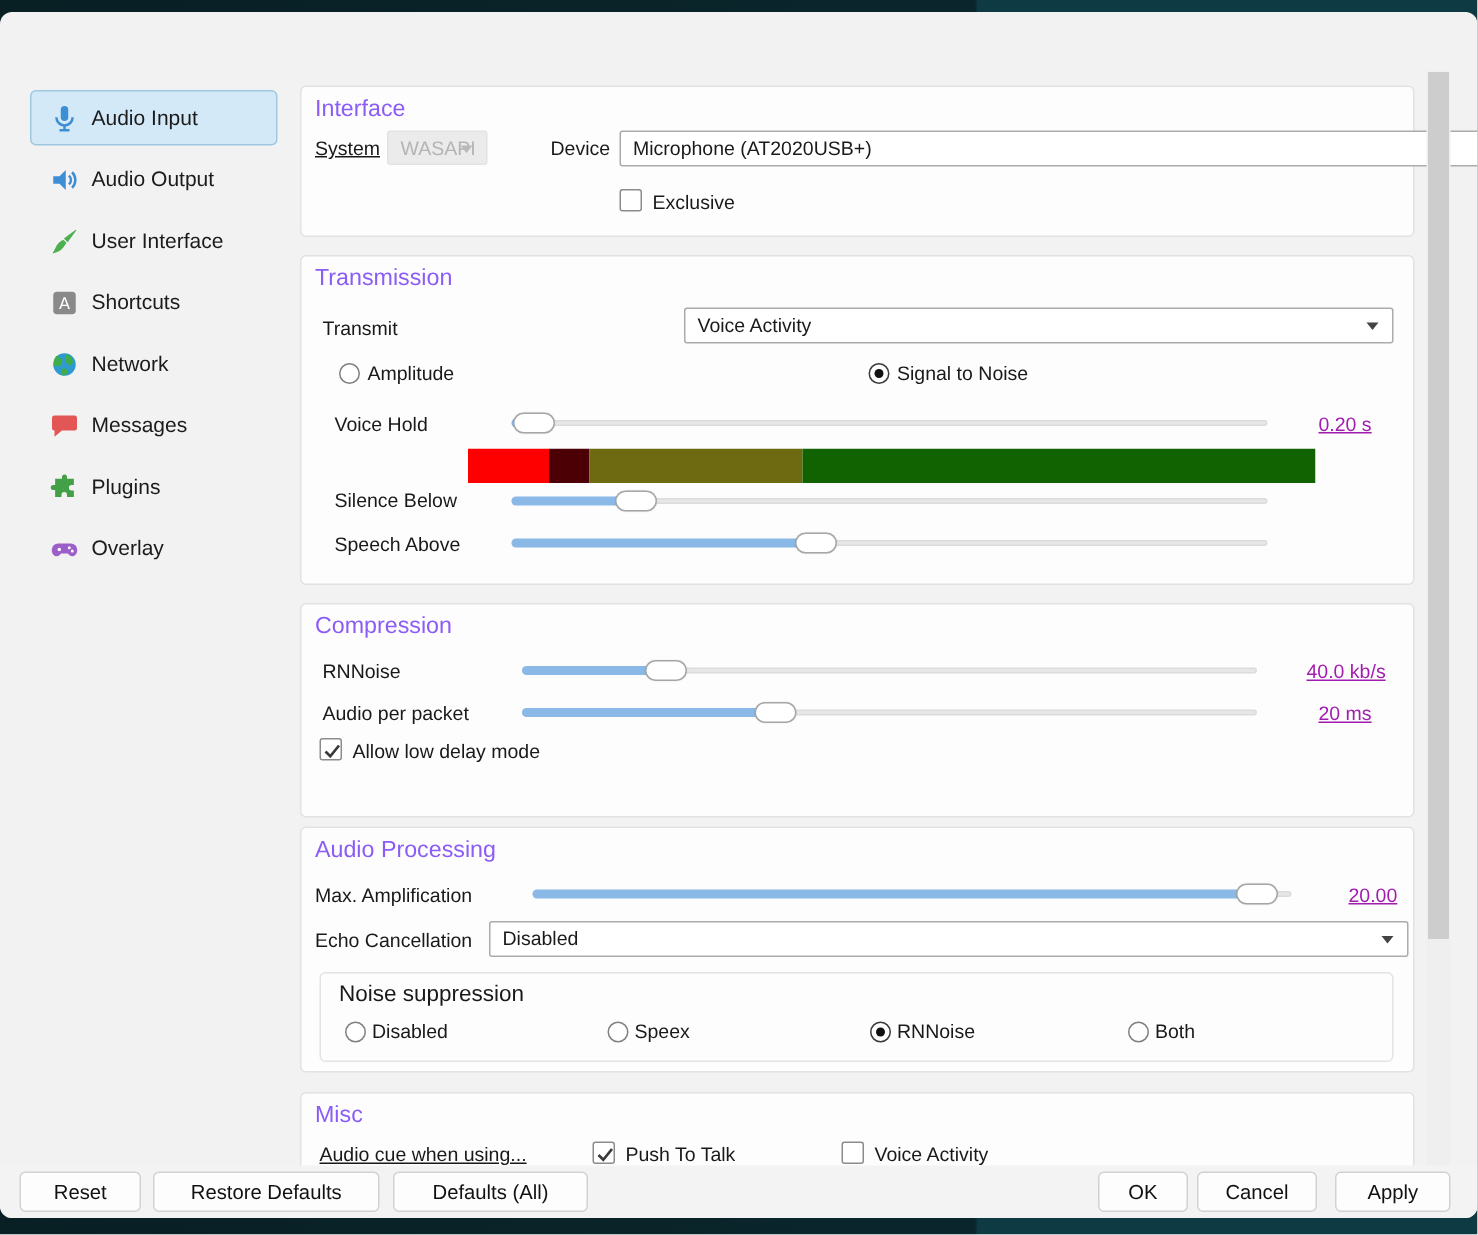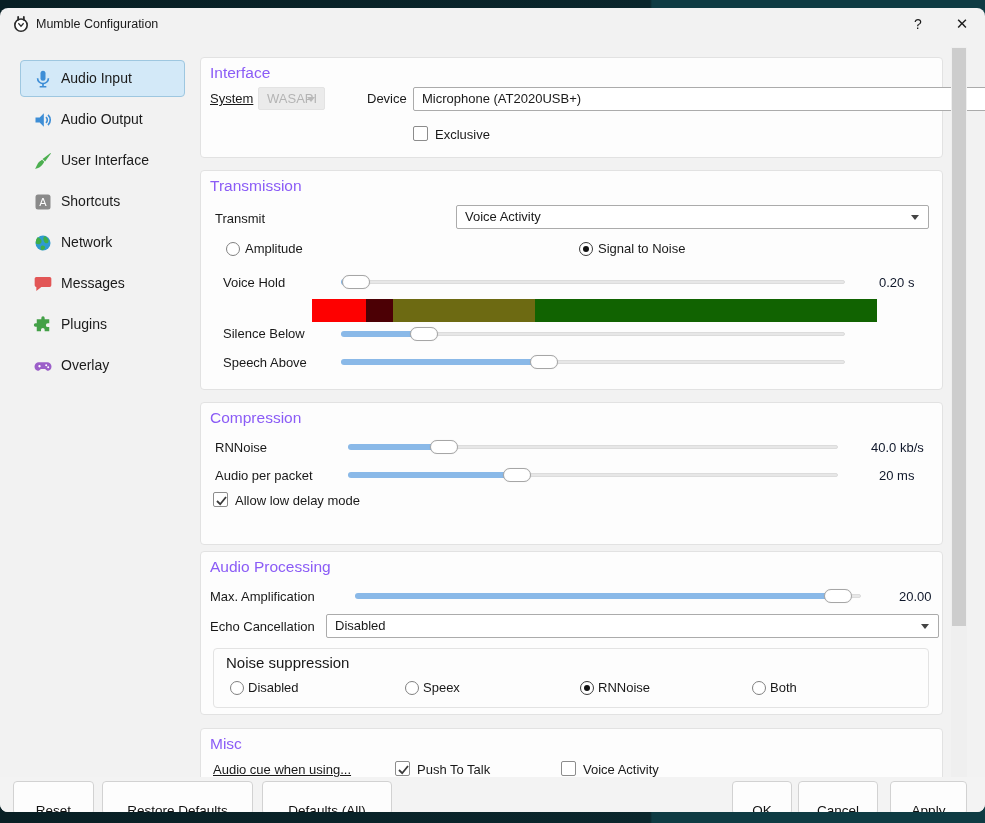--- a/index.html
+++ b/index.html
@@ -21,21 +21,21 @@
   .sb-item{position:relative;height:37px;margin-bottom:4px;border:1px solid transparent;
     border-radius:4px;box-sizing:border-box;}
   .sb-item.on{background:#d3e9f8;border-color:#9ec7e0;}
   .sb-item .ic{position:absolute;left:12px;top:8px;width:20px;height:20px;}
   .sb-item .lbl{position:absolute;left:40px;top:0;line-height:35px;font-size:14px;color:#1b1b1b;white-space:nowrap;}
   
   .card{position:absolute;left:200px;width:743px;background:#fdfdfd;border:1px solid #e2e2e2;
     border-radius:4px;box-sizing:border-box;}
   .card h2{position:absolute;left:9px;top:6px;margin:0;font-size:15.5px;font-weight:normal;color:#8b5cf6;}
   .flabel{position:absolute;font-size:13px;color:#191919;white-space:nowrap;}
-  .fvalue{position:absolute;font-size:13px;color:#0f172a;white-space:nowrap;}
+  .fvalue{position:absolute;font-size:13px;color:#a21caf;white-space:nowrap;text-decoration:underline;}
   
   .combo{position:absolute;height:24px;background:#fff;border:1px solid #ababab;border-radius:2px;
     box-sizing:border-box;font-size:13px;line-height:22px;padding-left:8px;color:#1a1a1a;}
   .combo .arrow{position:absolute;right:9px;top:9px;width:0;height:0;
     border-left:4.5px solid transparent;border-right:4.5px solid transparent;border-top:5px solid #444;}
   .combo.disabled{background:#ebebeb;border-color:#e3e3e3;color:#b4b4b4;}
   .combo.disabled .arrow{border-top-color:#b9b9b9;}
   
   .checkbox{position:absolute;width:15px;height:15px;background:#fff;border:1px solid #8c8c8c;
     border-radius:2px;box-sizing:border-box;}
@@ -61,40 +61,28 @@
   .group{position:absolute;background:#fdfdfd;border:1px solid #e3e3e3;border-radius:4px;box-sizing:border-box;}
   .group h3{position:absolute;left:12px;top:5px;margin:0;font-size:15px;font-weight:normal;color:#191919;}
   .summary{position:absolute;left:0;width:100%;text-align:center;font-size:13px;font-style:italic;color:#222;}
   
   .scroll-track{position:absolute;left:951px;top:39px;width:16px;height:731px;background:#efefef;}
   .scroll-thumb{position:absolute;left:1px;top:1px;width:14px;height:578px;background:#cdcdcd;}
   
   .footer{position:absolute;left:0;bottom:0;width:100%;height:35px;background:#f3f3f3;}
   .btn{position:absolute;top:4px;height:27px;background:#fdfdfd;border:1px solid #d2d2d2;border-radius:4px;
     box-sizing:border-box;font-size:13.5px;color:#111;text-align:center;line-height:25px;
-    font-family:"Liberation Sans",sans-serif;padding:16px;}
+    font-family:"Liberation Sans",sans-serif;padding:0;}
 </style>
 </head>
 <body>
 
 <div class="stage">
   <div class="dialog">
 
-    <div class="titlebar">
-      <span class="appicon">
-        <svg width="18" height="18" viewBox="0 0 24 24">
-          <circle cx="12" cy="13.5" r="8.2" fill="#fff" stroke="#2b2b2b" stroke-width="2.2"></circle>
-          <path d="M8.2 6.2 L8.2 2.6 M15.8 6.2 L15.8 2.6" stroke="#2b2b2b" stroke-width="2.4" stroke-linecap="round"></path>
-          <path d="M8.5 11 L12 15 L15.5 11" fill="none" stroke="#2b2b2b" stroke-width="1.6"></path>
-        </svg>
-      </span>
-      <span class="title">Mumble Configuration</span>
-      <span class="winbtn help">?</span>
-      <span class="winbtn close">✕</span>
-    </div>
 
     <div class="sidebar">
       <div class="sb-item on">
         <span class="ic">
           <svg width="20" height="20" viewBox="0 0 24 24">
             <rect x="9" y="2" width="6" height="12" rx="3" fill="#3e8ed6"></rect>
             <path d="M5.5 11a6.5 6.5 0 0 0 13 0" stroke="#3e8ed6" stroke-width="2" fill="none"></path>
             <line x1="12" y1="17.5" x2="12" y2="20.5" stroke="#3e8ed6" stroke-width="2"></line>
             <line x1="8" y1="21.3" x2="16" y2="21.3" stroke="#3e8ed6" stroke-width="2"></line>
           </svg>

